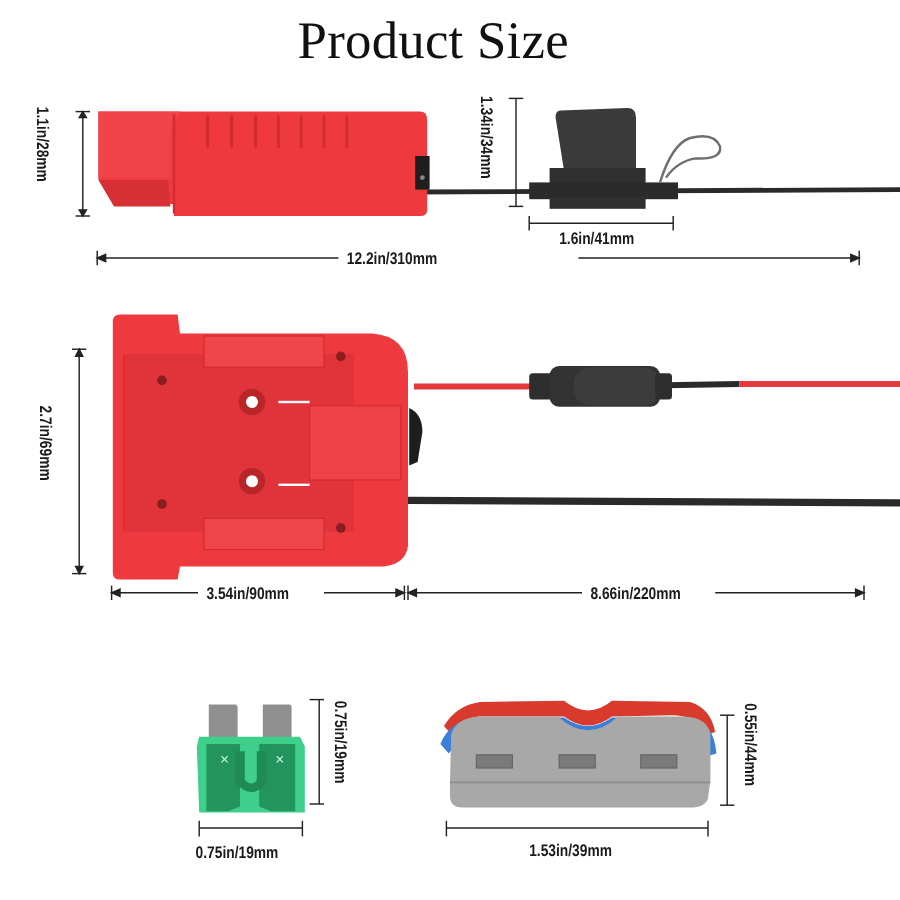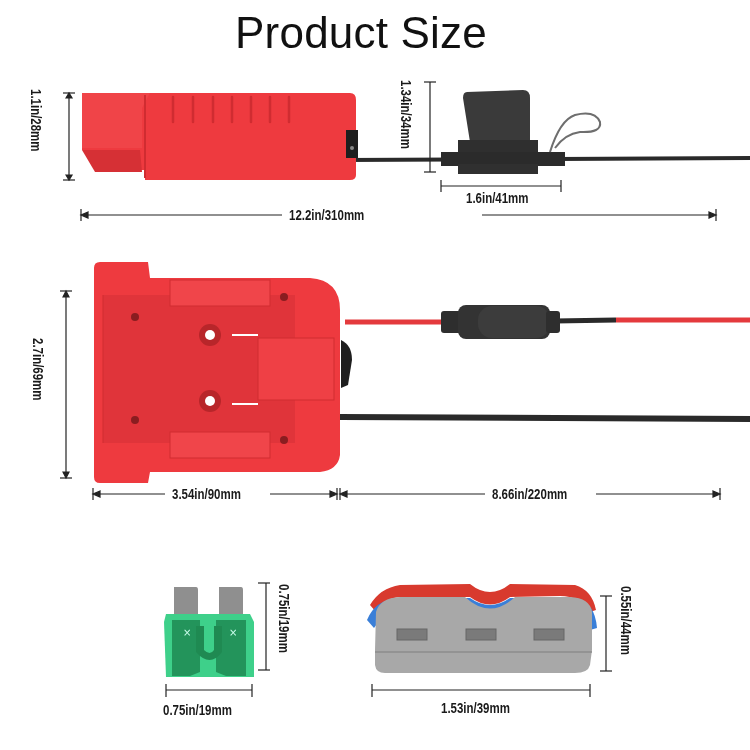--- a/index.html
+++ b/index.html
@@ -1,17 +1,17 @@
 <!DOCTYPE html>
 <html><head>
   <meta charset="utf-8">
   <style>
     html, body { margin: 0; padding: 0; background: #ffffff; }
     body { width: 750px; height: 750px; position: relative; overflow: hidden; font-family: "Liberation Sans", sans-serif; }
-    .title { position: absolute; left: 0; top: 8px; width: 722px; text-align: center; font-size: 44px; color: #111; font-family: Liberation Sans, sans-serif; font-weight: normal; letter-spacing: 0.2px; }
+    .title { position: absolute; left: 0; top: 8px; width: 722px; text-align: center; font-size: 44px; color: #111; font-family: Liberation Serif, serif; font-weight: normal; letter-spacing: 0.2px; }
     .dim { position: absolute; font-family: "Liberation Sans Narrow", "Liberation Sans", sans-serif; font-weight: bold; font-size: 14px; color: #1a1a1a; white-space: nowrap; transform-origin: left top; }
     .dim.cond { transform: scaleX(0.82); }
     .vlabel { position: absolute; font-weight: bold; font-size: 14px; color: #1a1a1a; white-space: nowrap; font-family: "Liberation Sans", sans-serif; }
     .vlabel.rot90 { transform: rotate(90deg) scaleX(0.82); transform-origin: left top; }
     svg { position: absolute; left: 0; top: 0; }
   </style>
 </head>
 <body>
 
 <div class="title">Product Size</div>

